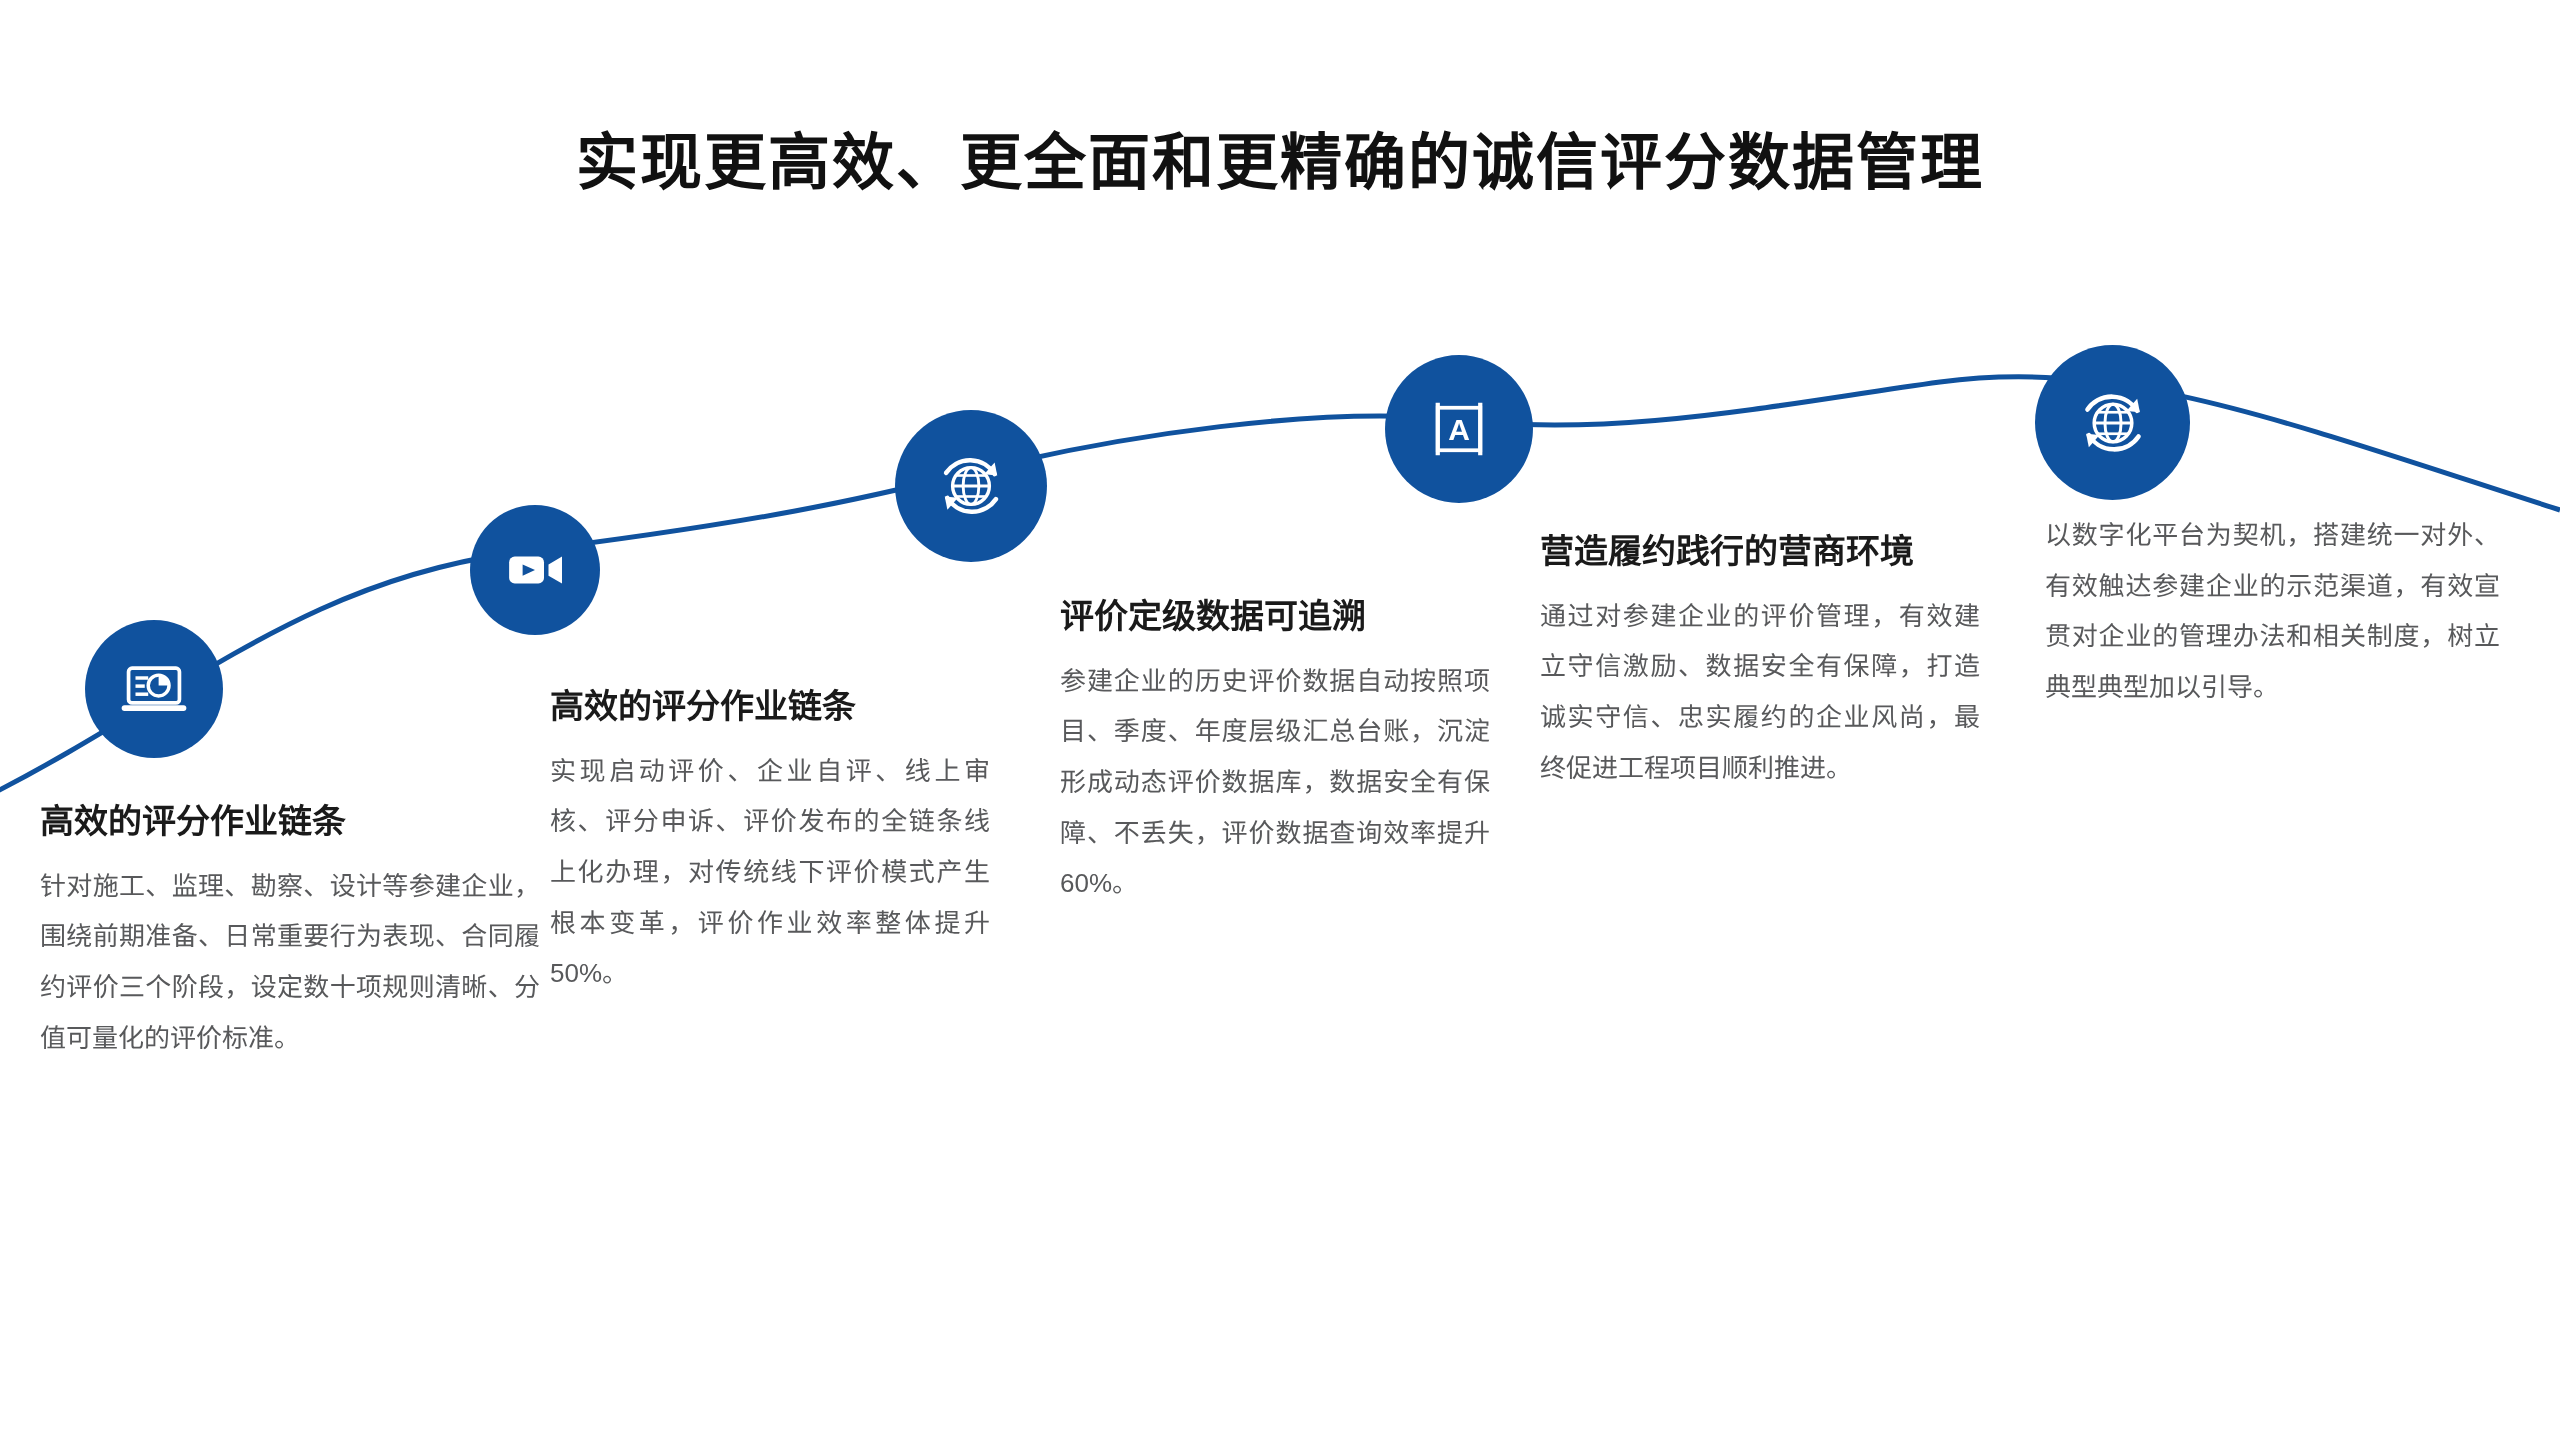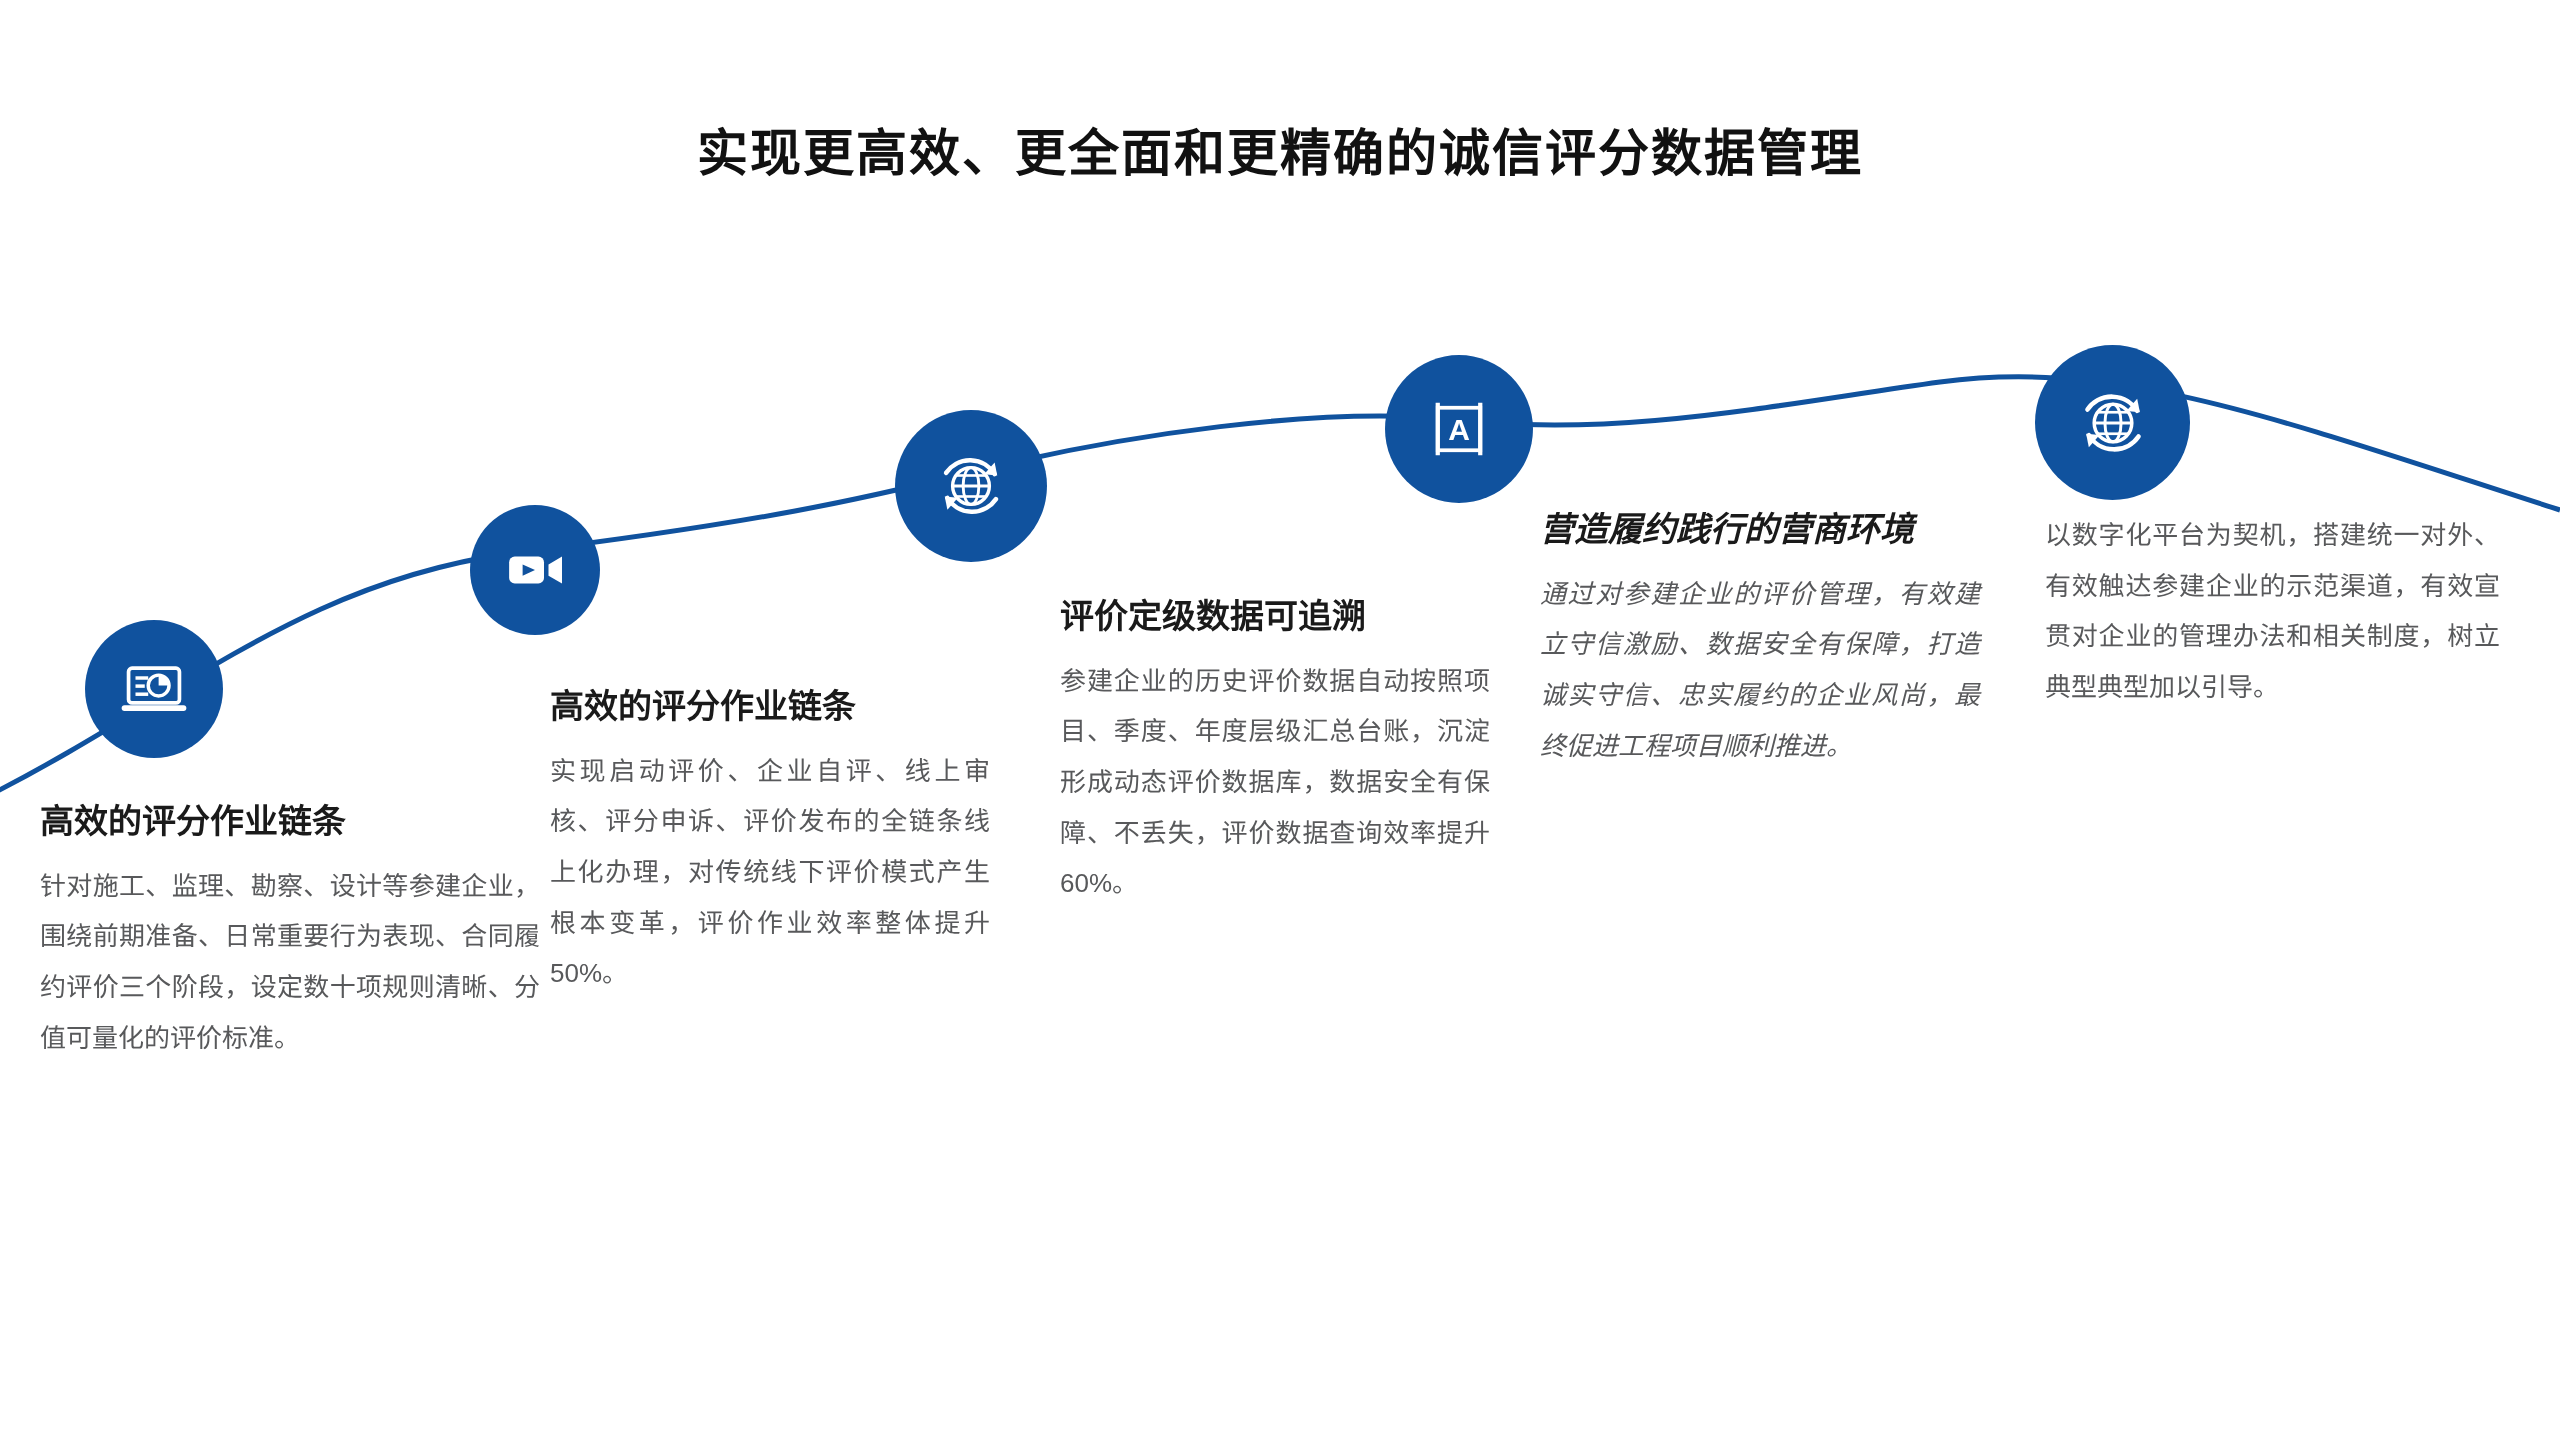--- a/index.html
+++ b/index.html
@@ -16,21 +16,21 @@
     color: #222222;
   }
 
   
   #title {
     position: absolute;
     top: 112px;
     left: 0;
     width: 2560px;
     text-align: center;
-    font-size: 51px;
+    font-size: 62px;
     font-weight: bold;
     letter-spacing: 2px;
     color: #111111;
     white-space: nowrap;
   }
 
   
   #curve-layer {
     position: absolute;
     top: 0;
@@ -157,20 +157,20 @@
 <div class="step-block" style="left:550px; top:685px; width:440px;">
   <div class="step-heading">高效的评分作业链条</div>
   <p class="step-body">实现启动评价、企业自评、线上审核、评分申诉、评价发布的全链条线上化办理，对传统线下评价模式产生根本变革，评价作业效率整体提升50%。</p>
 </div>
 
 <div class="step-block" style="left:1060px; top:595px; width:430px;">
   <div class="step-heading">评价定级数据可追溯</div>
   <p class="step-body">参建企业的历史评价数据自动按照项目、季度、年度层级汇总台账，沉淀形成动态评价数据库，数据安全有保障、不丢失，评价数据查询效率提升60%。</p>
 </div>
 
-<div class="step-block" style="left:1540px; top:508px; width:440px;font-style:italic;">
+<div class="step-block" style="left:1540px; top:530px; width:440px;">
   <div class="step-heading">营造履约践行的营商环境</div>
   <p class="step-body">通过对参建企业的评价管理，有效建立守信激励、数据安全有保障，打造诚实守信、忠实履约的企业风尚，最终促进工程项目顺利推进。</p>
 </div>
 
 <div class="step-block" style="left:2045px; top:510px; width:455px;">
   <p class="step-body">以数字化平台为契机，搭建统一对外、有效触达参建企业的示范渠道，有效宣贯对企业的管理办法和相关制度，树立典型典型加以引导。</p>
 </div>
 
 </body></html>

